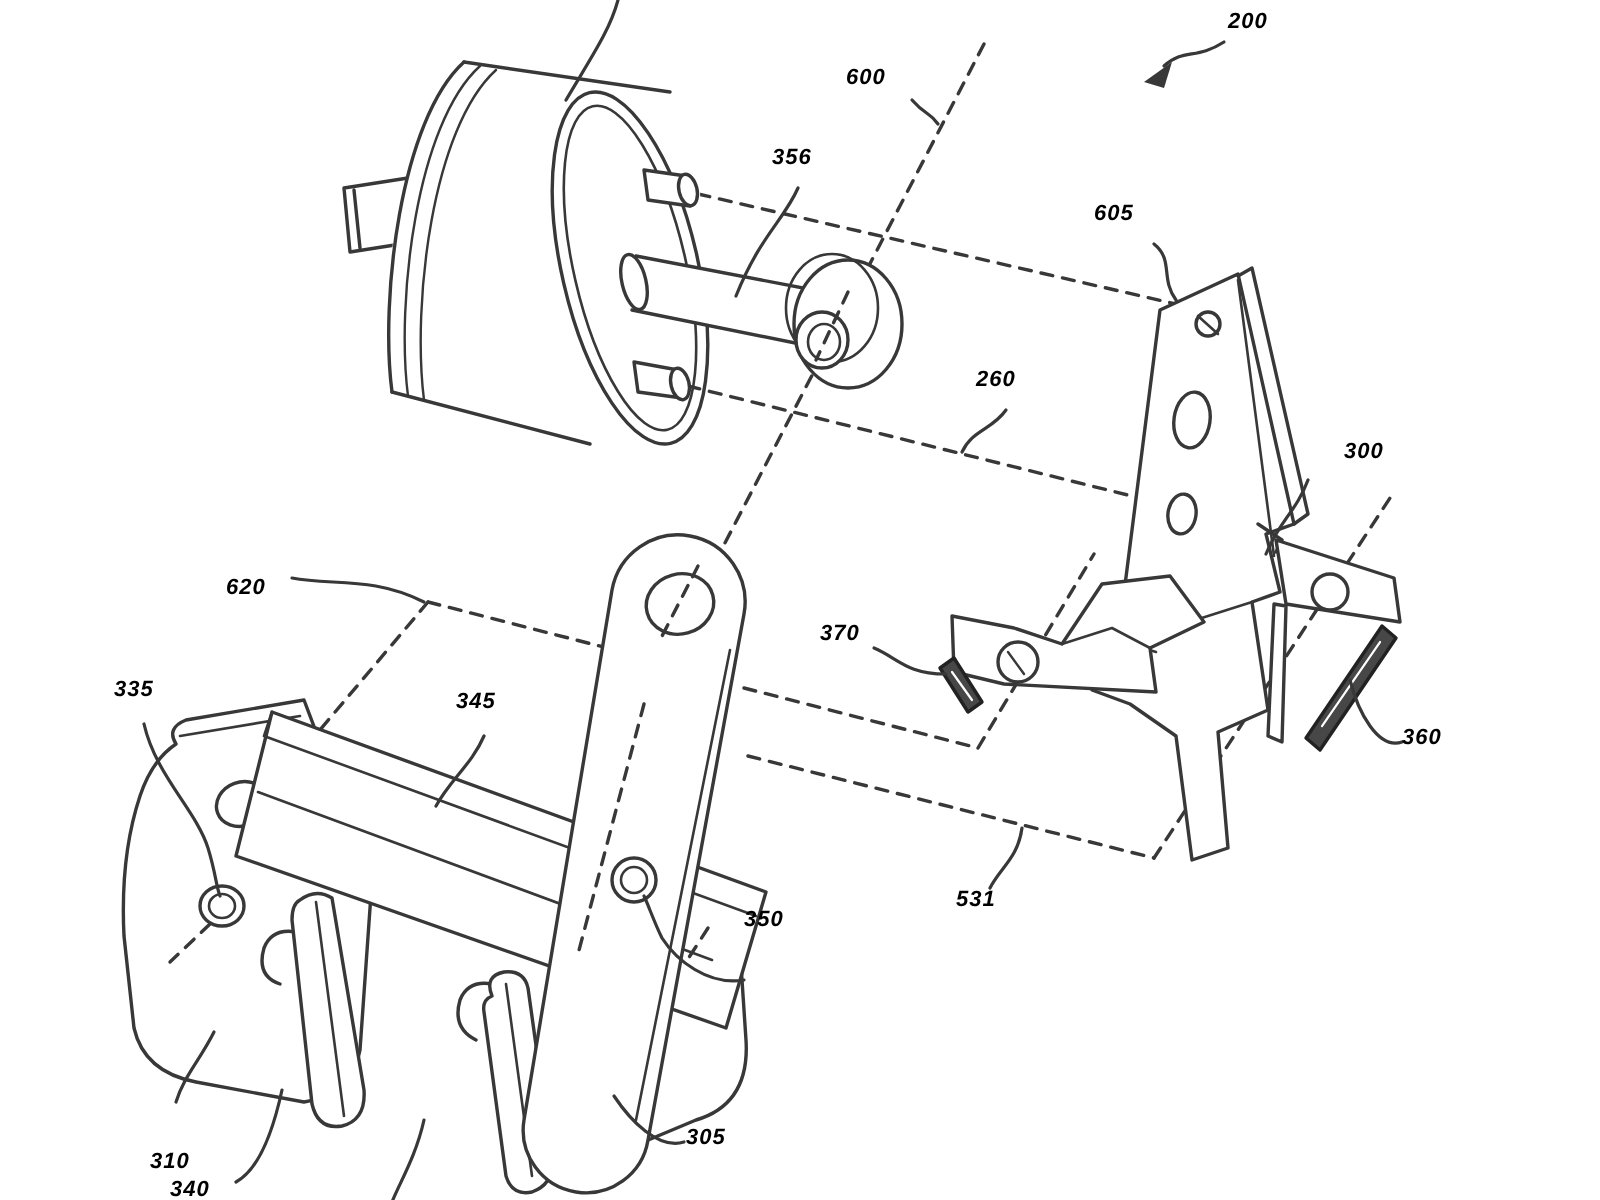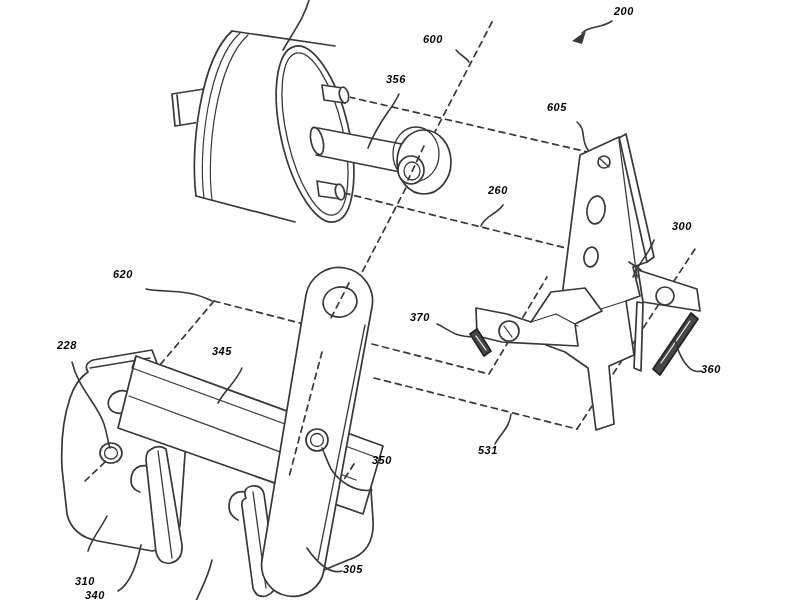--- a/index.html
+++ b/index.html
@@ -157,24 +157,24 @@
   </g>
 </svg>
 
   <div class="ref" style="left:291px; top:-13px;">205</div>
   <div class="ref" style="left:614px; top:5px;">200</div>
   <div class="ref" style="left:423px; top:33px;">600</div>
   <div class="ref" style="left:386px; top:73px;">356</div>
   <div class="ref" style="left:547px; top:101px;">605</div>
   <div class="ref" style="left:488px; top:184px;">260</div>
   <div class="ref" style="left:672px; top:220px;">300</div>
-  <div class="ref" style="left:113px; top:268px;text-align:right;">620</div>
+  <div class="ref" style="left:113px; top:288px;text-align:right;">620</div>
   <div class="ref" style="left:410px; top:311px;">370</div>
-  <div class="ref" style="left:57px;  top:339px;">228</div>
-  <div class="ref" style="left:212px; top:345px;">345</div>
+  <div class="ref" style="left:57px;  top:339px;">335</div>
+  <div class="ref" style="left:228px; top:345px;">345</div>
   <div class="ref" style="left:701px; top:363px;">360</div>
   <div class="ref" style="left:478px; top:444px;">531</div>
   <div class="ref" style="left:372px; top:454px;">350</div>
   <div class="ref" style="left:75px;  top:551px;margin-top:24px;">310</div>
   <div class="ref" style="left:343px; top:563px;text-align:center;">305</div>
   <div class="ref" style="left:85px;  top:589px;">340</div>
 
 </div>
 
 </body></html>

